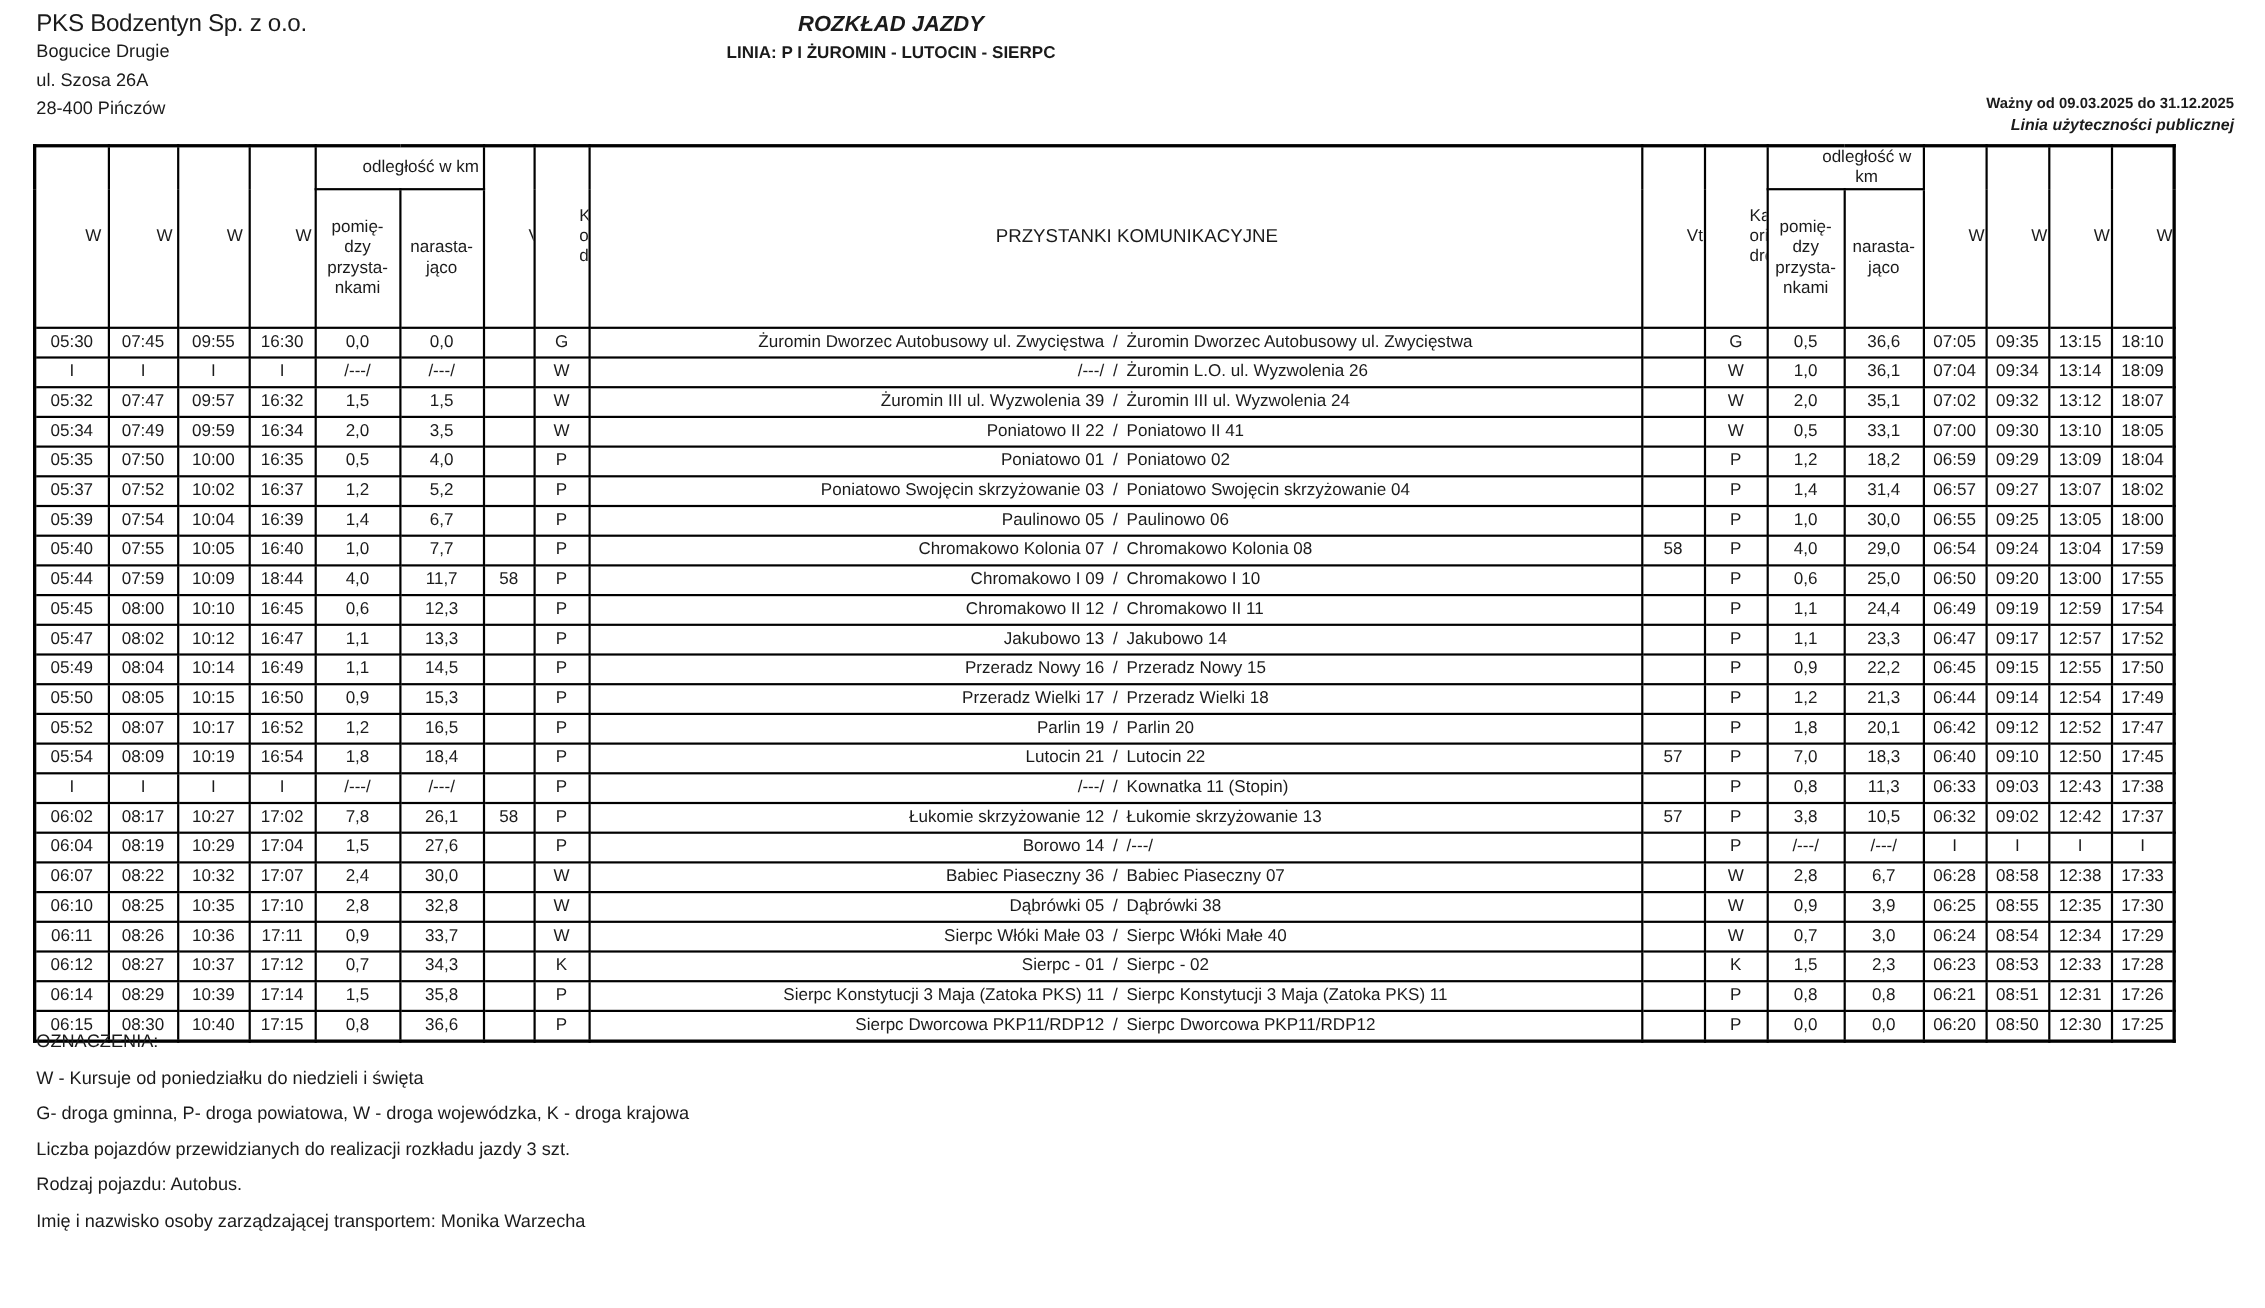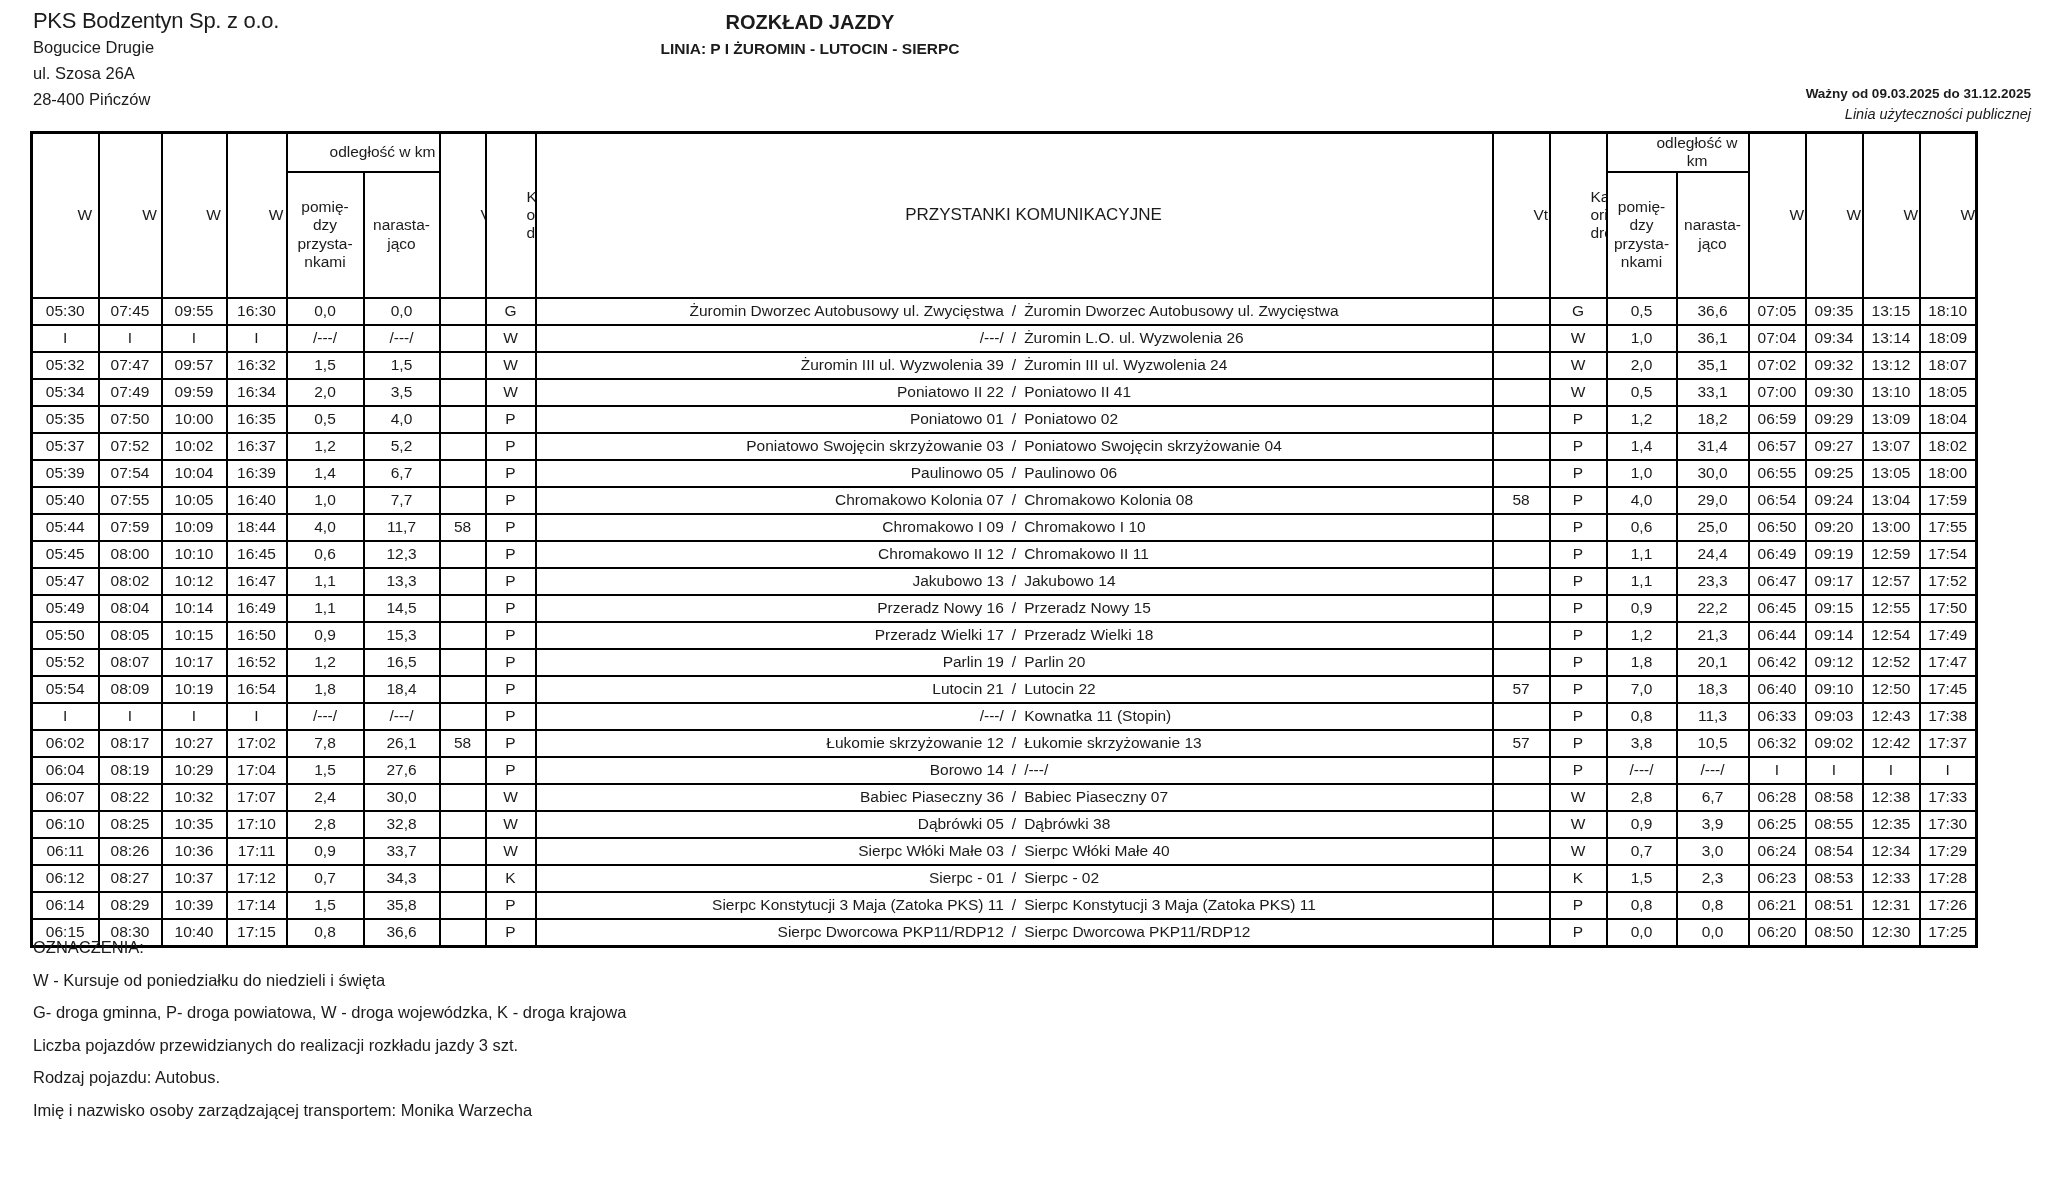--- a/index.html
+++ b/index.html
@@ -8,24 +8,24 @@
     width:2059px;height:1189px;
     font-family:"Liberation Sans", sans-serif;
     color:#1b1b1b;
     overflow:hidden;
   }
   
   .company{position:absolute;left:33px;top:8px;font-size:22px;letter-spacing:-0.3px;}
   .addr{position:absolute;left:33px;font-size:16.5px;}
   .addr1{top:38px}.addr2{top:64px}.addr3{top:90px}
   .title-wrap{position:absolute;left:0;top:0;width:1620px;text-align:center;}
-  .doc-title{position:absolute;left:0;top:11px;width:100%;font-size:20px;font-weight:bold;}
+  .doc-title{position:absolute;left:0;top:11px;width:100%;font-size:20px;font-weight:bold;font-style:italic;}
   .doc-subtitle{position:absolute;left:0;top:40px;width:100%;font-size:15.5px;font-weight:bold;}
   .validity{position:absolute;right:28px;top:86px;font-size:13.5px;font-weight:bold;}
-  .linetype{position:absolute;right:28px;top:106px;font-size:14.5px;font-weight:normal;font-style:italic;text-align:right;}
+  .linetype{position:absolute;right:28px;top:106px;font-size:14.5px;font-weight:bold;font-style:italic;text-align:right;}
   
   .table-wrap{position:absolute;left:30px;top:131px;width:1945px;}
   table{border-collapse:collapse;table-layout:fixed;width:100%;border:3px solid #000;}
   th,td{border:2px solid #000;text-align:center;vertical-align:middle;padding:0 1px;overflow:hidden;}
   thead th{font-weight:normal;font-size:15.5px;line-height:1.18;}
   thead tr.h1 th{height:27px;padding-left:40px;}
   thead tr.h2 th{height:124px;}
   .th-multi{white-space:pre-line;}
   tbody td{height:25px;font-size:15.5px;white-space:nowrap;}
   tbody tr{page-break-inside:avoid;}

